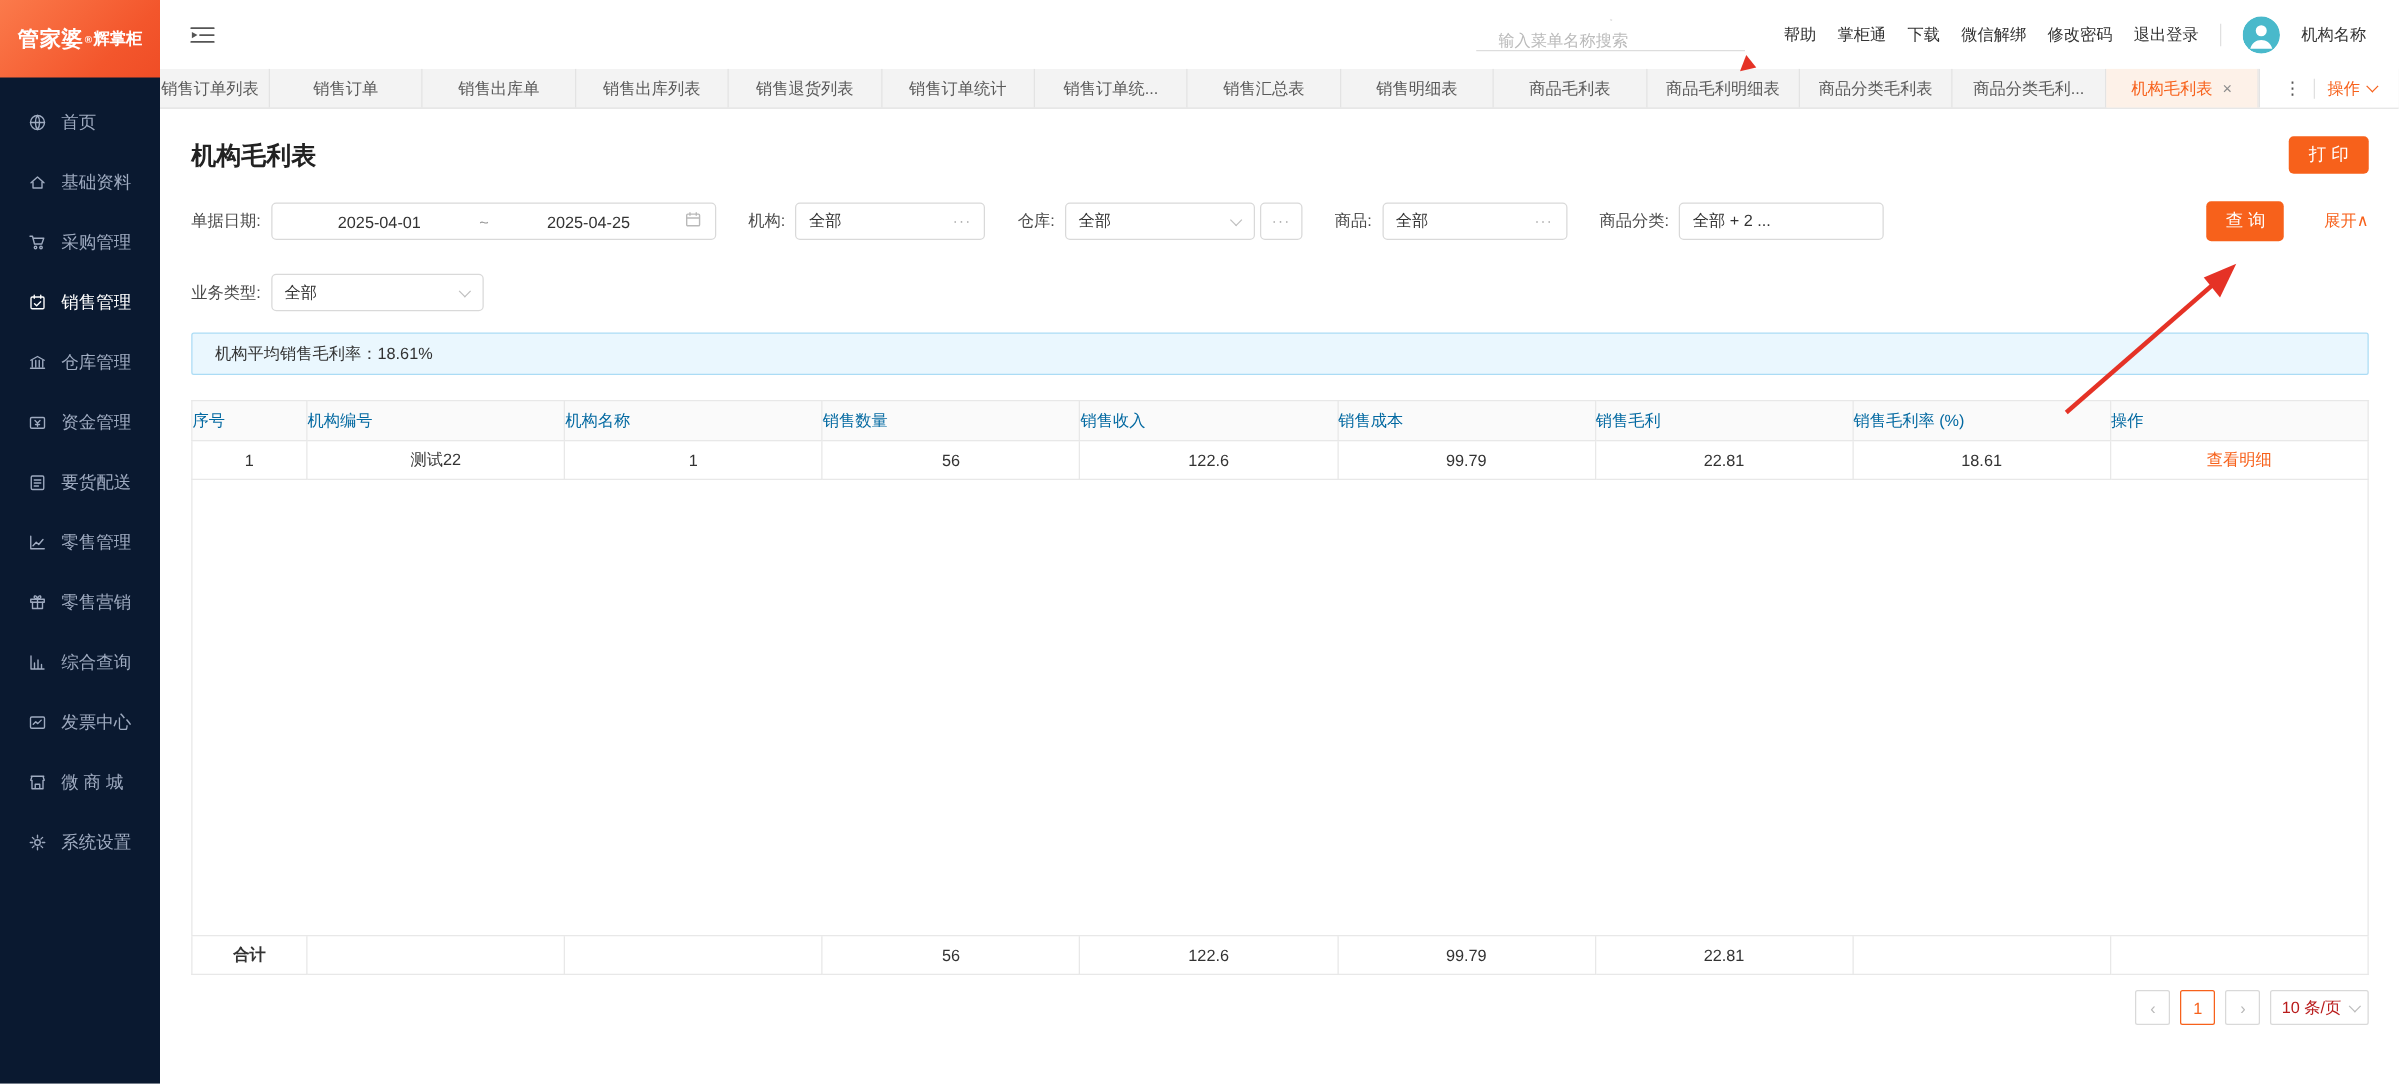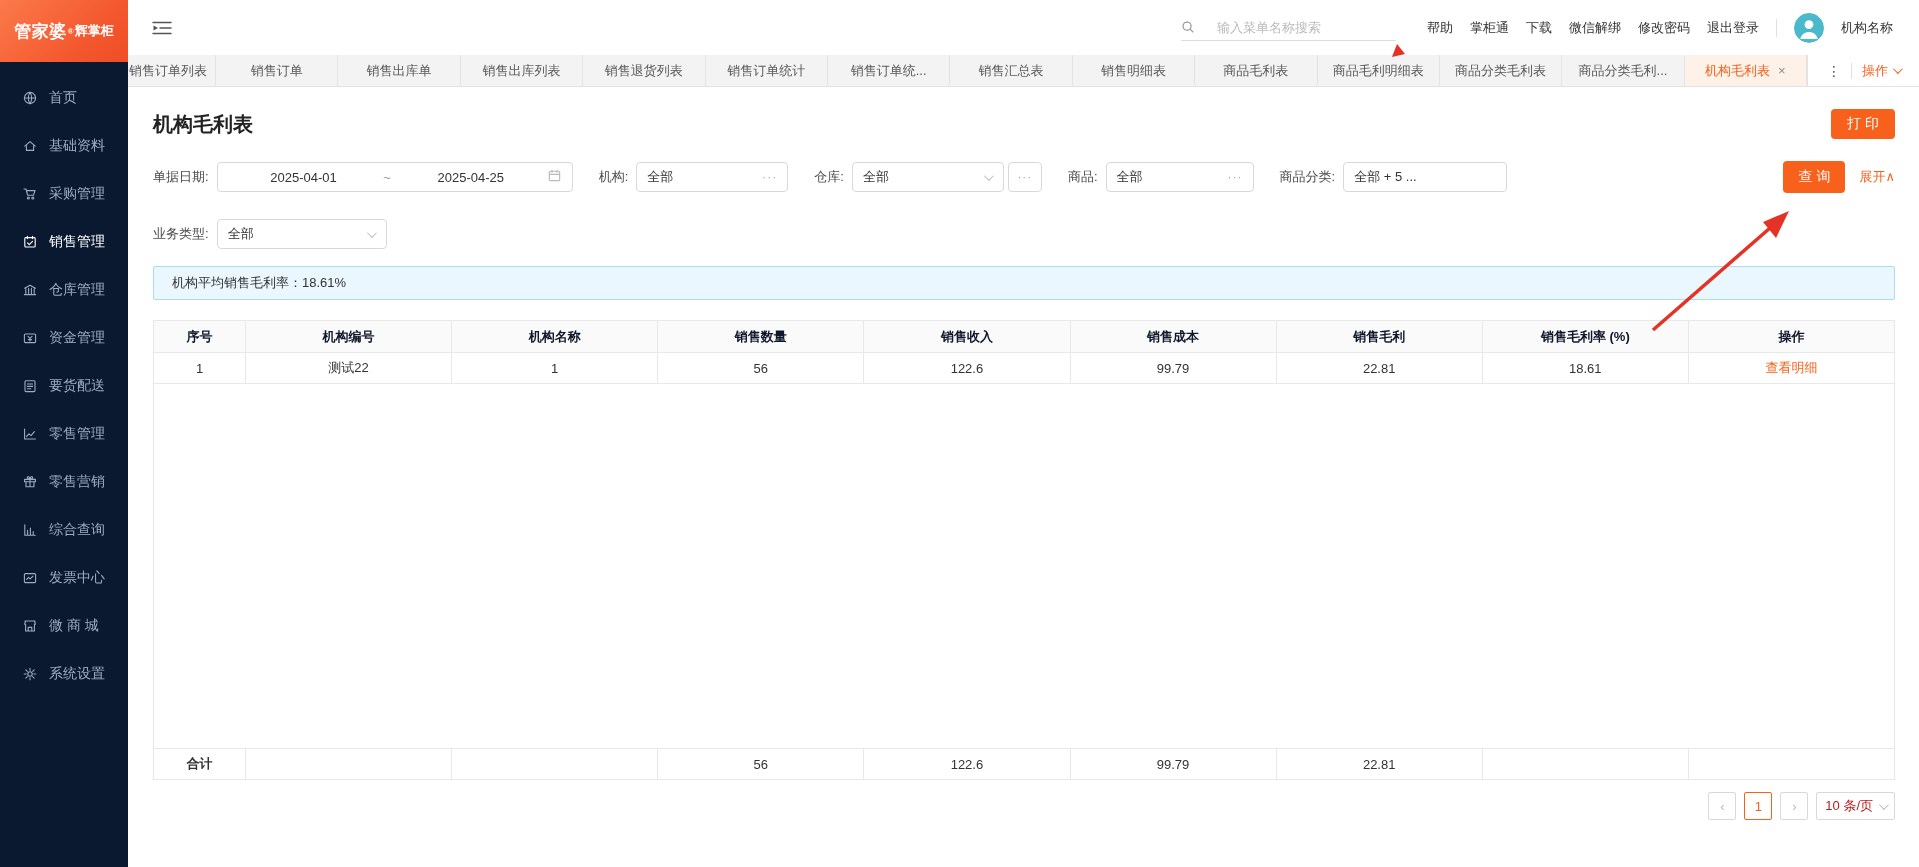--- a/index.html
+++ b/index.html
@@ -31,22 +31,22 @@
   .store-row { display:flex; align-items:center; gap:14px; }
   .store-name { font-size:17px; font-weight:bold; color:#222; }
   .badge { height:20px; border-radius:10px; display:flex; align-items:center; gap:5px;
            padding:0 12px 0 6px; font-size:12px; font-style:italic; font-weight:bold; color:#fff; }
   .badge.trial { background:linear-gradient(180deg,#bcc4cf,#939db0); }
   .badge.ent   { background:linear-gradient(180deg,#f6c592,#ef9d55); }
   .badge .star-circle { width:15px; height:15px; border-radius:50%; background:#fff; color:#f08a3c;
            font-size:10px; font-style:normal; display:flex; align-items:center; justify-content:center; }
   .trial-days { font-size:12px; color:#999; margin-top:2px; }
   .top-right { margin-left:auto; display:flex; align-items:center; gap:17px; }
-  .search-box { display:flex; align-items:center; gap:22px; border-bottom:1px solid #ddd;
-                width:215px; height:26px; margin-right:14px; }
+  .search-box { display:flex; align-items:center; gap:8px; border-bottom:1px solid #ddd;
+                width:215px; height:26px; margin-right:14px;flex-direction:column; }
   .search-box svg { width:14px; height:14px; stroke:#999; fill:none; stroke-width:1.4; }
   .search-box input { border:none; outline:none; font-size:13px; width:180px; color:#333; }
   .search-box input::placeholder { color:#bbb; }
   .top-link { font-size:13px; color:#333; cursor:pointer; white-space:nowrap; }
   .v-div { width:1px; height:18px; background:#e0e0e0; }
   .avatar { width:30px; height:30px; border-radius:50%; overflow:hidden; }
   .user-name { font-size:13px; color:#333; }
   
   .tabbar { position:absolute; left:128px; top:55px; right:0; height:32px; background:#f3f3f3;
             border-bottom:1px solid #e2e2e2; display:flex; z-index:3; }
@@ -82,30 +82,30 @@
   .date-range .d { flex:1; text-align:center; }
   .date-range .tilde { color:#999; padding:0 4px; }
   .cal-icon svg { width:15px; height:15px; stroke:#b9b9b9; fill:none; stroke-width:1.2; }
   .inp .val { padding-left:10px; flex:1; text-align:left; }
   .inp .dots { color:#a8a8a8; padding-right:10px; letter-spacing:1px; font-size:12px; }
   .inp .chev { color:#bfbfbf; margin-right:12px; }
   .wh-group { display:flex; }
   .sq-btn { width:34px; height:30px; border:1px solid #d9d9d9; border-radius:4px; margin-left:4px;
             display:flex; align-items:center; justify-content:center; color:#a8a8a8;
             font-size:12px; letter-spacing:1px; cursor:pointer; background:#fff; }
-  .query-group { margin-left:auto; display:flex; align-items:center; gap:14px; }
+  .query-group { margin-left:auto; display:flex; align-items:center; gap:32px; }
   .query-btn { width:62px; height:32px; font-size:14px; }
   .expand-link { color:var(--accent); font-size:13px; cursor:pointer; white-space:nowrap; }
   .banner { margin-top:17px; height:34px; background:var(--banner_bg); border:1px solid var(--banner_border);
             border-radius:2px; display:flex; align-items:center; padding-left:18px; font-size:13px; color:#333; }
   
   .report-table { margin-top:20px; width:100%; border-collapse:collapse; table-layout:fixed;
                   border:1px solid #e8e8e8; font-size:13px; }
-  .report-table th { height:32px; background:#fafafa; font-weight:bold; color:#0f172a;
-                     border:1px solid #e8e8e8; text-align:center; }
+  .report-table th { height:32px; background:#fafafa; font-weight:normal; color:#0369a1;
+                     border:1px solid #e8e8e8; text-align:left; }
   .report-table td { height:31px; border:1px solid #e8e8e8; text-align:center; color:#333; }
   .report-table td.spacer { height:365px; border-left:none; border-right:none; background:#fff; }
   .report-table .total td { font-size:13px; }
   .report-table .total td:first-child { font-weight:bold; }
   .link { color:var(--accent); cursor:pointer; }
   
   .pagination { margin-top:12px; display:flex; justify-content:flex-end; align-items:center; gap:8px; }
   .pg-box { min-width:28px; height:28px; border:1px solid #d9d9d9; border-radius:2px; background:#fff;
             display:flex; align-items:center; justify-content:center; font-size:13px; color:#b9b9b9; cursor:pointer; }
   .pg-box.current { border-color:var(--accent); color:var(--accent); }
@@ -374,21 +374,21 @@
     <div class="field">
       <span class="lbl">商品:</span>
       <div class="inp" style="width:148px;">
         <span class="val">全部</span>
         <span class="dots">···</span>
       </div>
     </div>
     <div class="field">
       <span class="lbl">商品分类:</span>
       <div class="inp" style="width:164px;">
-        <span class="val">全部  + 5 ...</span>
+        <span class="val">全部  + 2 ...</span>
       </div>
     </div>
     <div class="query-group">
       <button class="btn query-btn">查 询</button>
       <span class="expand-link">展开∧</span>
     </div>
   </div>
 
   <div class="filter-row second">
     <div class="field">

